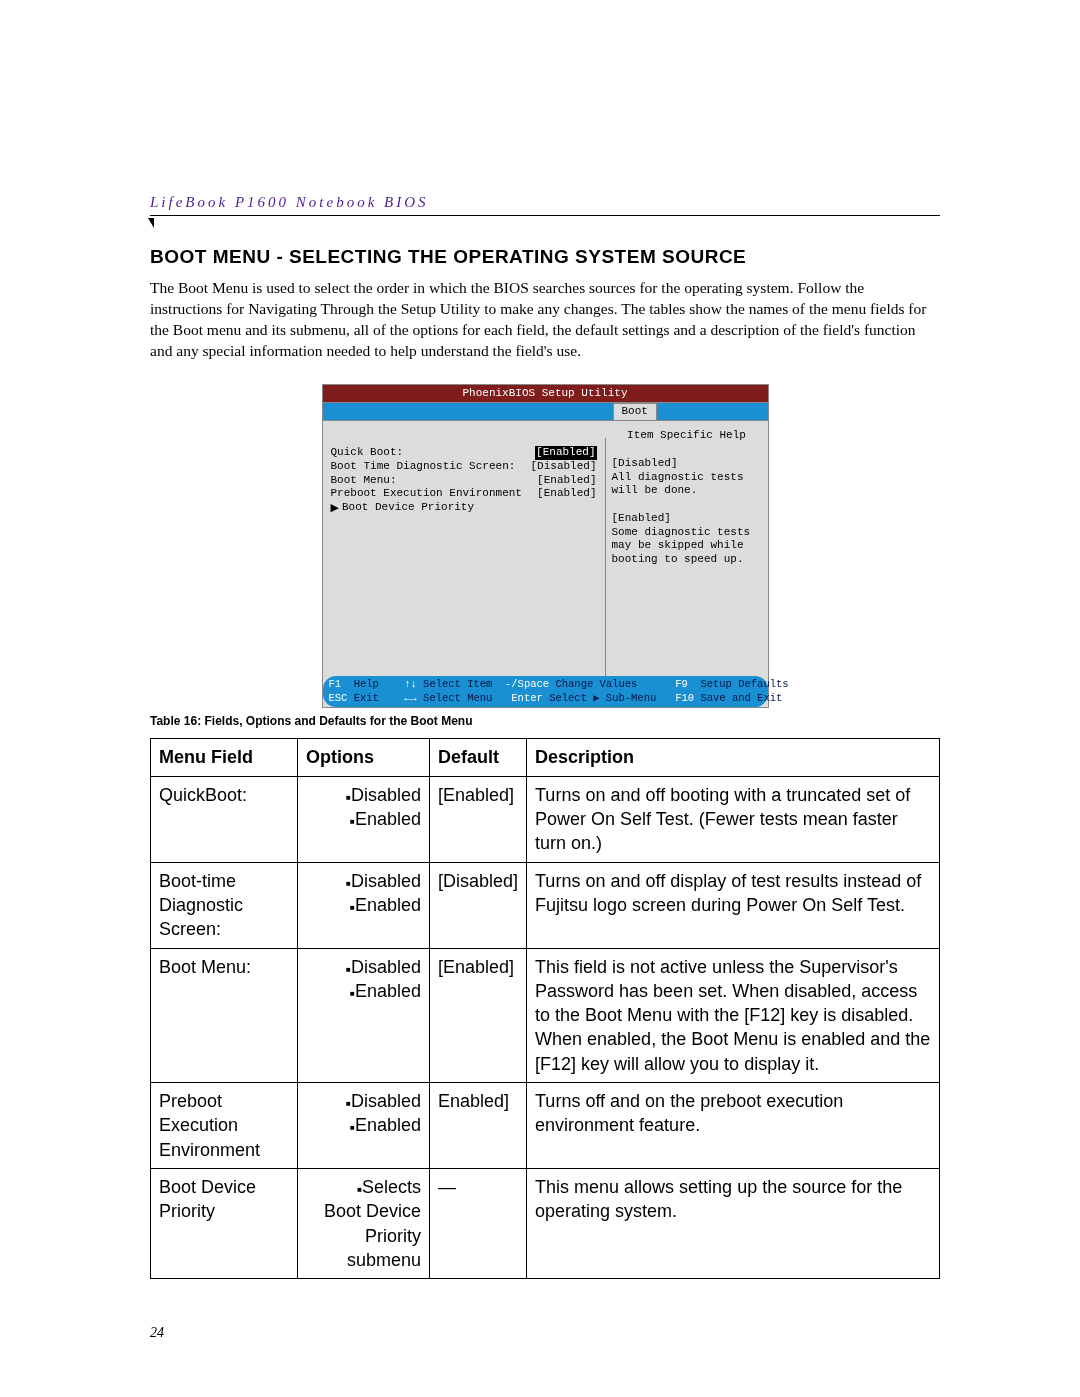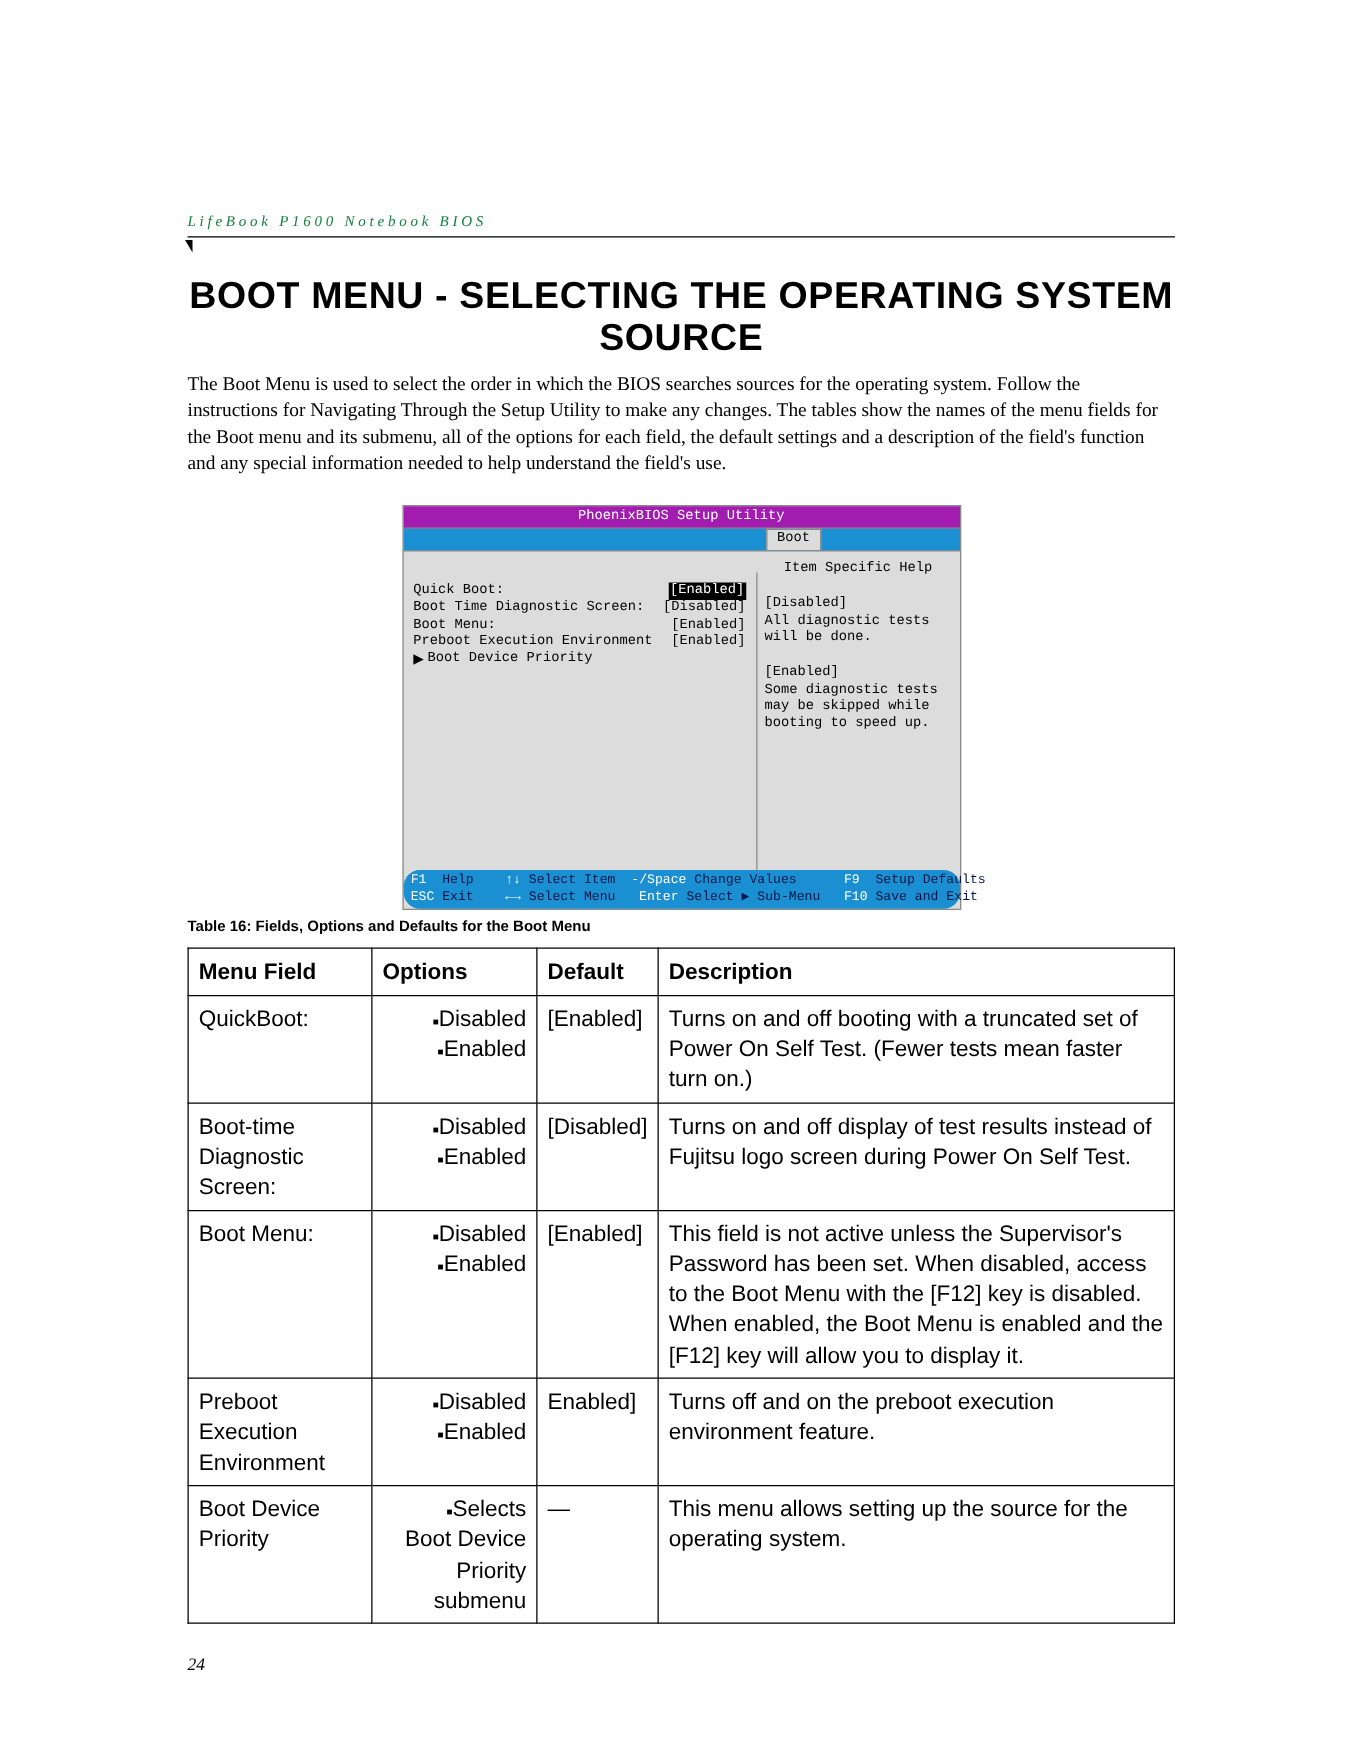--- a/index.html
+++ b/index.html
@@ -10,66 +10,66 @@
   }
   .page {
     width: 1080px;
     height: 1397px;
     position: relative;
     box-sizing: border-box;
     padding: 170px 140px 40px 150px;
   }
   .running-head {
     font-family: Georgia, serif;
-    font-size: 12px;
+    font-size: 15px;
     font-style: italic;
     letter-spacing: 3px;
-    color: #15803d;
+    color: #4c1d95;
     margin-bottom: 4px;
+    margin-top: 24px;
   }
   .head-rule {
     border-top: 1px solid #000;
     margin-bottom: 2px;
   }
   .head-marker {
     width: 0;
     height: 0;
     border-left: 6px solid transparent;
     border-right: 0 solid transparent;
     border-top: 10px solid #000;
     margin-left: -2px;
     margin-bottom: 18px;
   }
   h1.section-title {
     font-family: "Trebuchet MS", Arial, sans-serif;
-    font-size: 30px;
+    font-size: 19px;
     font-weight: 700;
     letter-spacing: 0.5px;
     margin: 0 0 10px 0;
     font-variant: small-caps;
-    text-align: center;
   }
   p.intro {
     font-family: Georgia, serif;
     font-size: 15.5px;
     line-height: 1.35;
     margin: 0 0 22px 0;
   }
   
   .bios {
     width: 445px;
     margin: 0 auto 6px auto;
     border: 1px solid #888;
     font-family: "Courier New", monospace;
     font-size: 11px;
     line-height: 1.25;
     background: #dcdcdc;
   }
   .bios-title {
-    background: #a21caf;
+    background: #7f1d1d;
     color: #fff;
     text-align: center;
     padding: 2px 0;
     font-weight: normal;
     border-bottom: 1px solid #888;
   }
   .bios-tabs {
     background: #1a8fd1;
     display: flex;
     padding: 0 0 0 290px;

